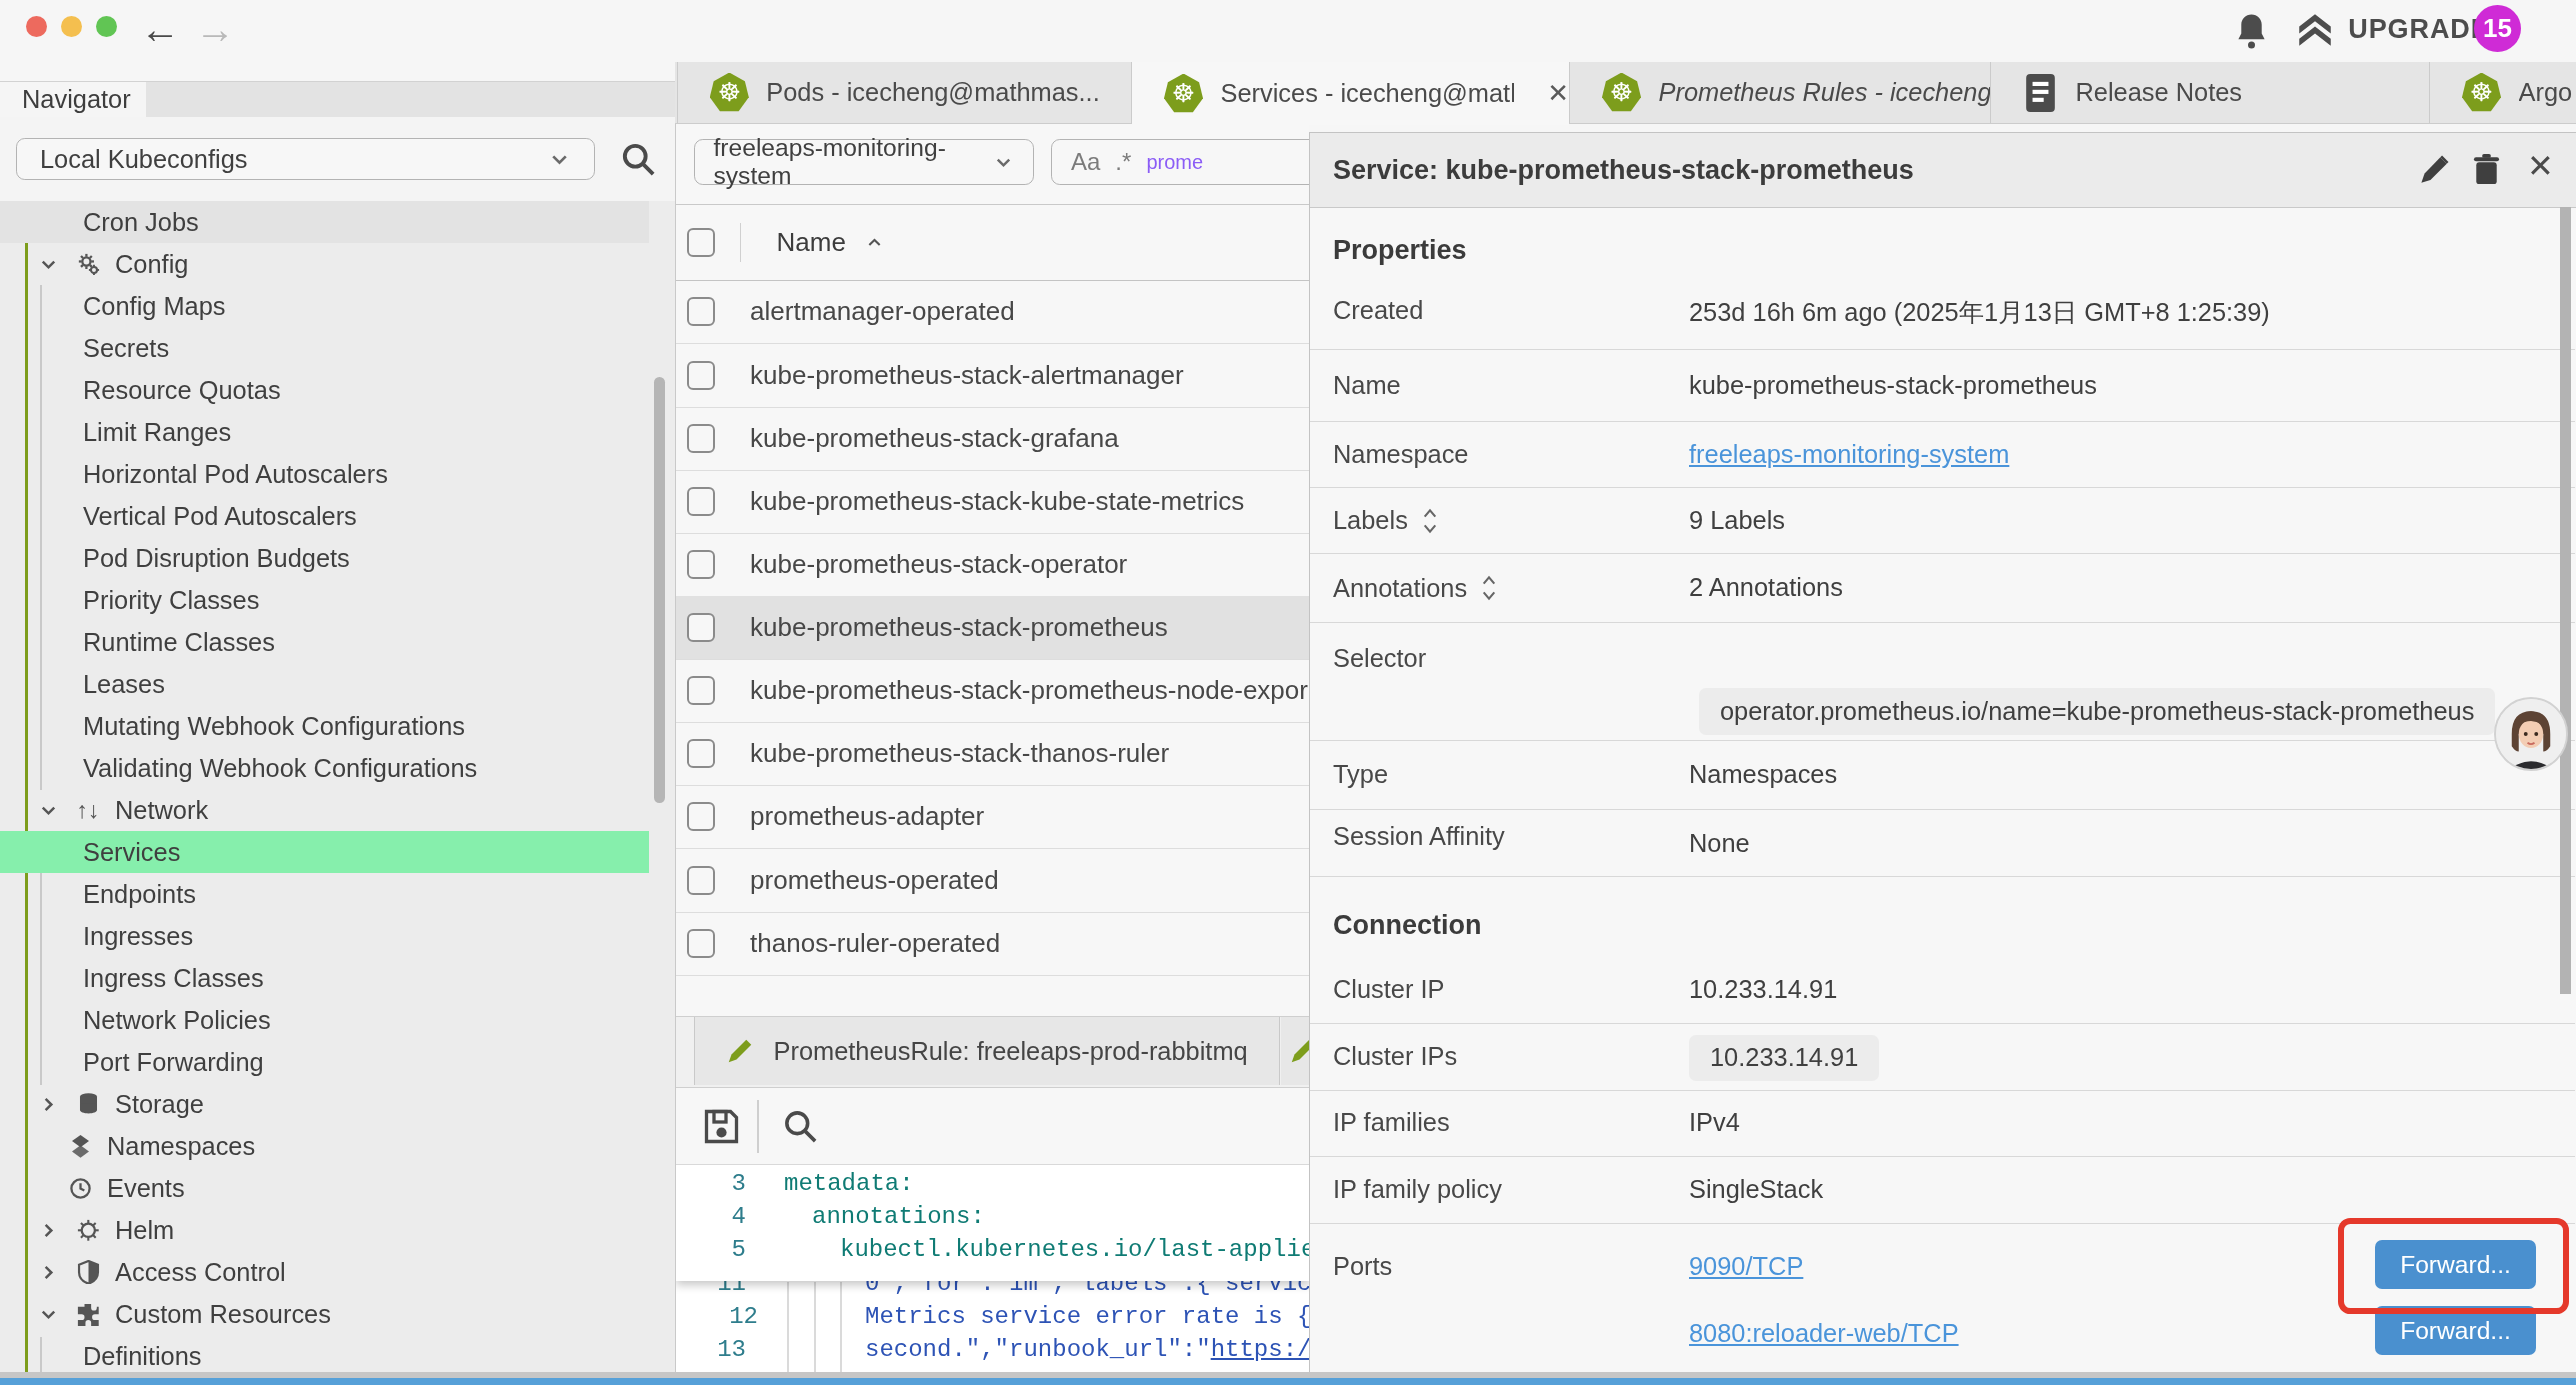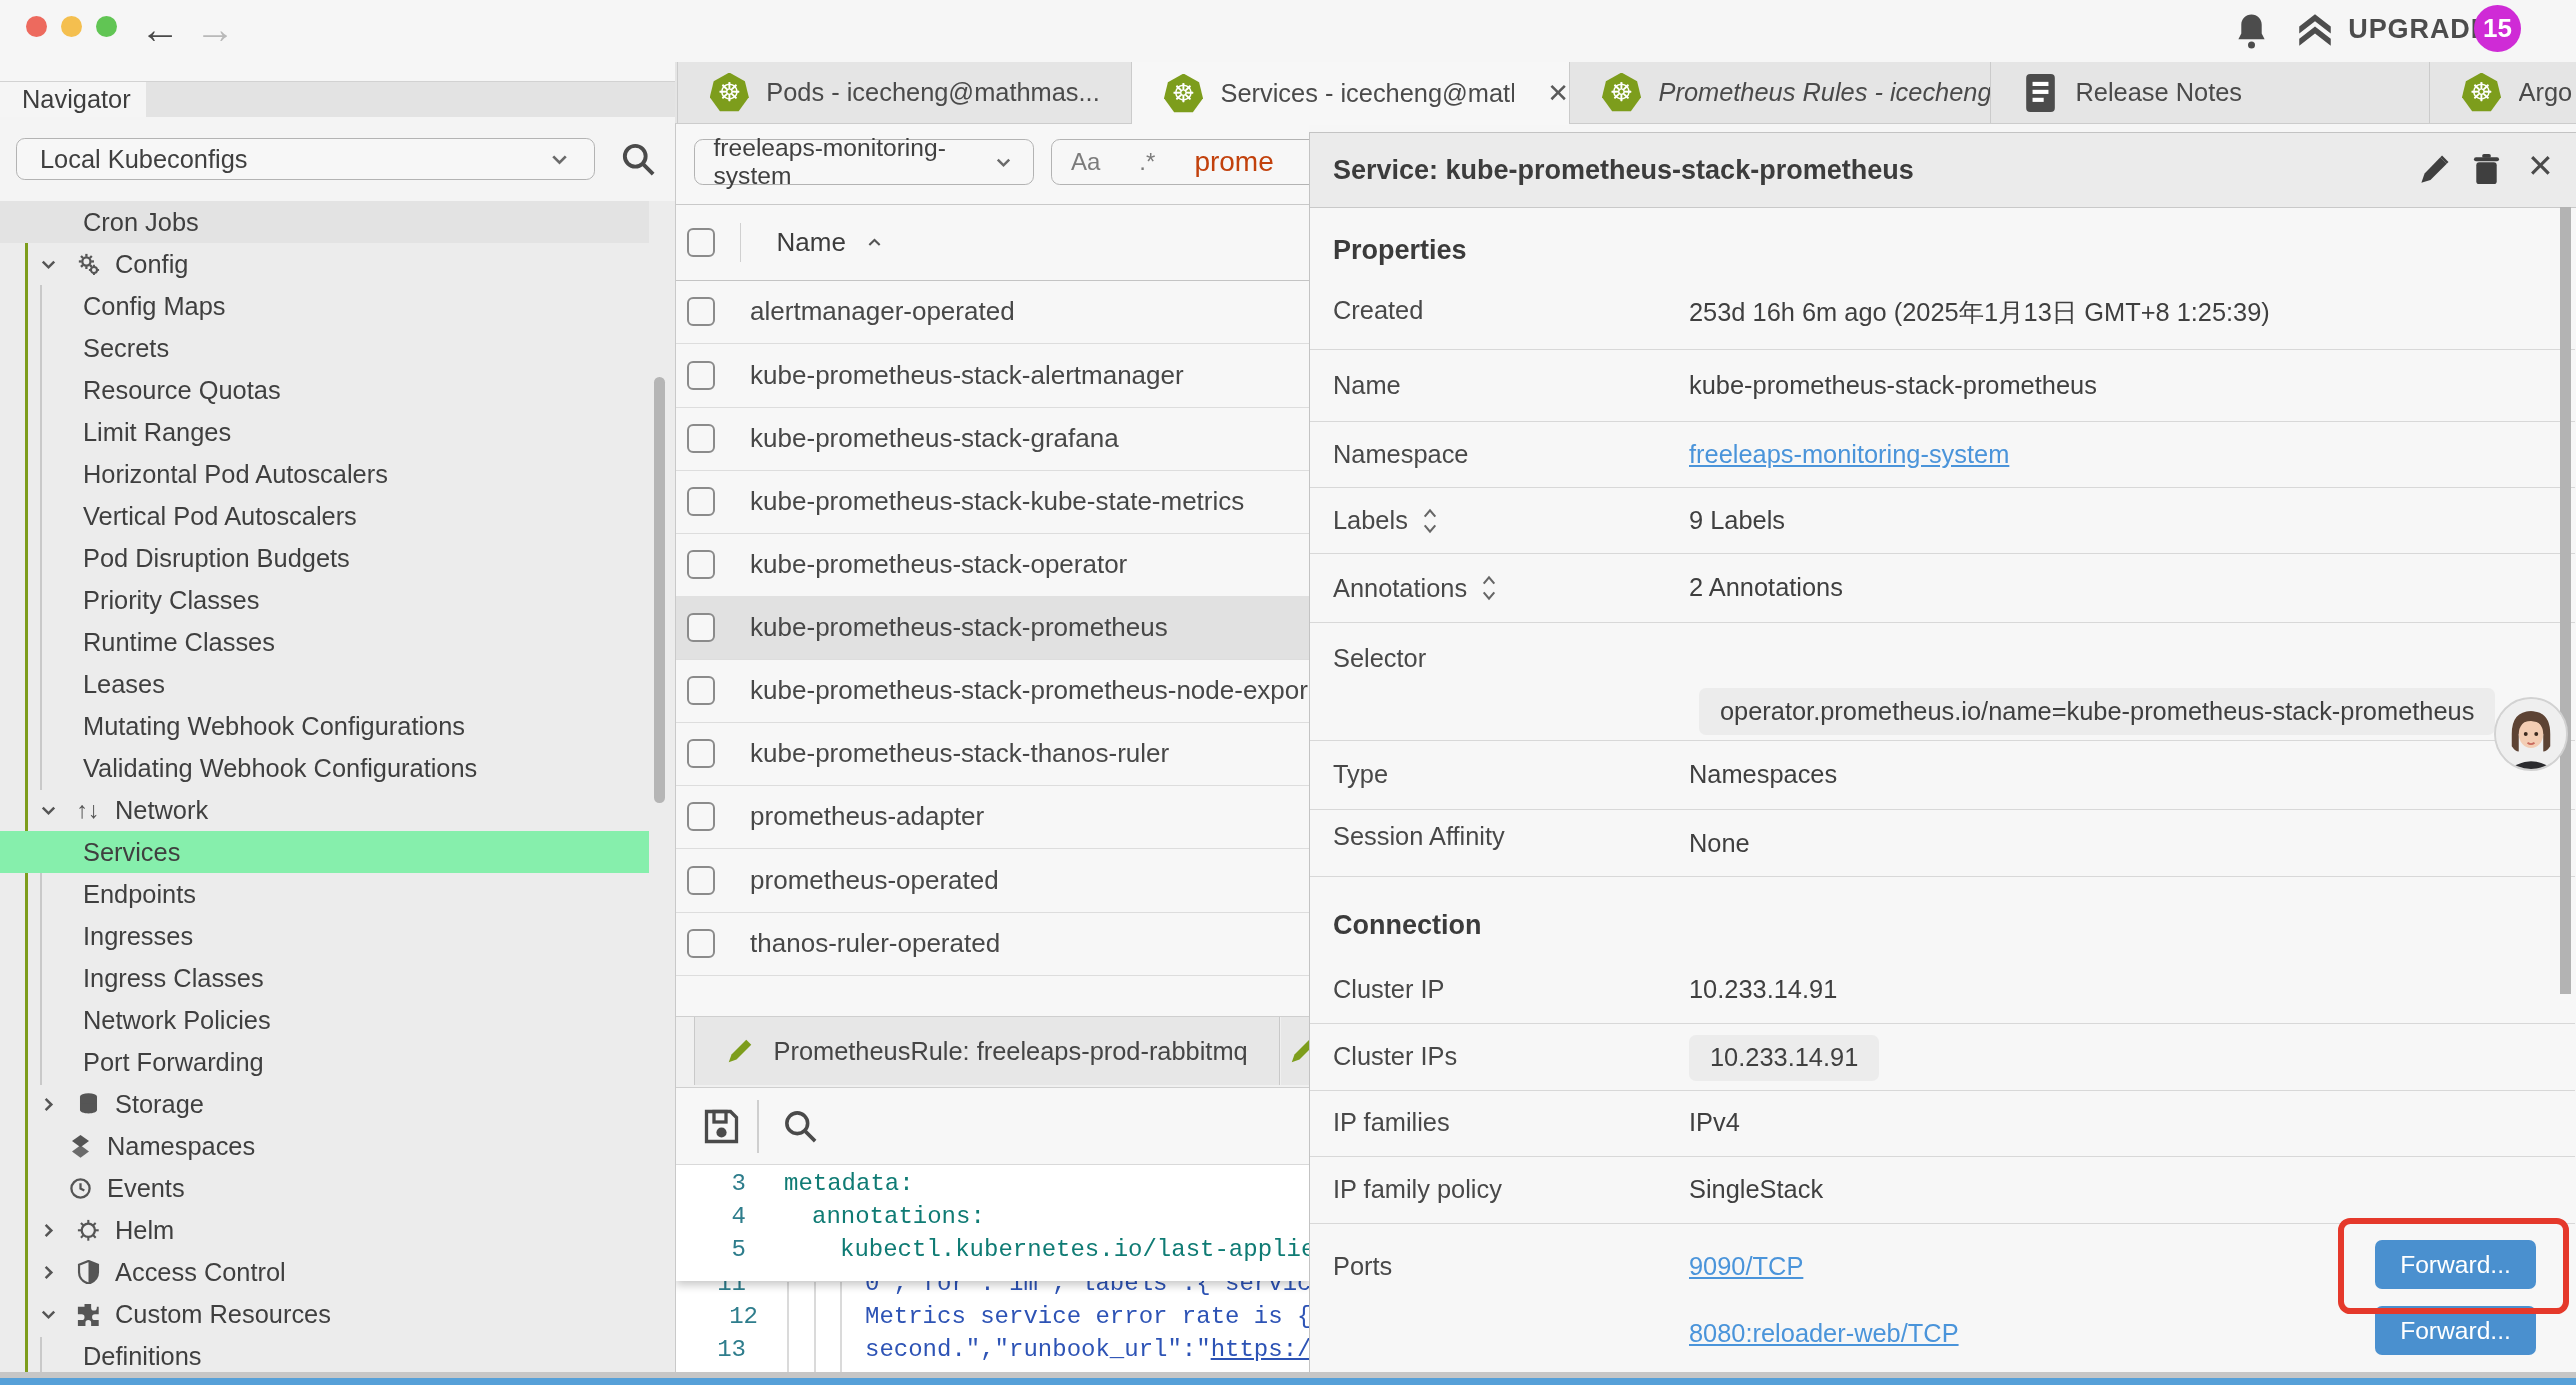--- a/index.html
+++ b/index.html
@@ -45,23 +45,23 @@
   .trow.hl{background:#e3e3e3;}
   .trow.sel{background:#86efac;}
   .ticon{display:flex;align-items:center;justify-content:center;width:26px;flex:0 0 auto;color:#555;}
   #tree-scrollbar{left:654px;top:295px;width:10.5px;height:426px;background:#b5b5b5;border-radius:5.3px;}
   
   #middle{left:675px;top:124px;width:634px;height:1262px;background:#f7f7f7;border-left:1.8px solid #c9c9c9;box-sizing:border-box;}
   .select{border:1.8px solid #b3b3b3;border-radius:8.8px;background:#f7f7f7;display:flex;align-items:center;
           justify-content:space-between;padding:0 19px;box-sizing:border-box;font-size:24.6px;}
   #ns-select{left:17.5px;top:15px;width:340px;height:46px;}
   #searchbox{left:375px;top:15px;width:272px;height:46px;border:1.8px solid #b3b3b3;border-radius:8.8px;
-             background:#f7f7f7;display:flex;align-items:center;gap:39px;padding:0 19px;box-sizing:border-box;}
+             background:#f7f7f7;display:flex;align-items:center;gap:15px;padding:0 19px;box-sizing:border-box;}
   #searchbox .tok{color:#7c7c7c;font-size:24px;}
-  #searchbox .val{color:#c2410c;font-size:28px;}
+  #searchbox .val{color:#8b5cf6;font-size:20px;}
   
   #svc-table{left:0;top:80px;width:634px;height:898px;border-top:1.8px solid #c9c9c9;}
   .thead{position:absolute;left:0;top:0;width:634px;height:75px;border-bottom:1.8px solid #c4c4c4;
          display:flex;align-items:center;font-size:26px;color:#3c3c3c;}
   .cb{width:24.6px;height:24.6px;border:2.6px solid #8b8b8b;border-radius:6.1px;background:#f7f7f7;flex:0 0 auto;}
   .hsep{width:1.8px;height:39px;background:#d0d0d0;margin-left:24.6px;}
   .srow{position:absolute;left:0;width:634px;height:63px;border-bottom:1.8px solid #dddddd;
         display:flex;align-items:center;font-size:26px;color:#474747;}
   .srow .cb{margin-left:10.5px;}
   .srow .nm{margin-left:35px;white-space:nowrap;overflow:hidden;}

